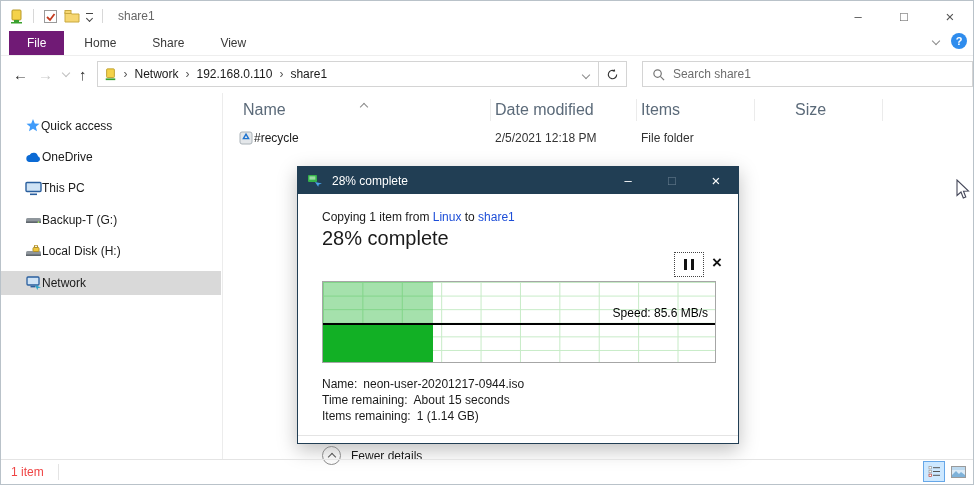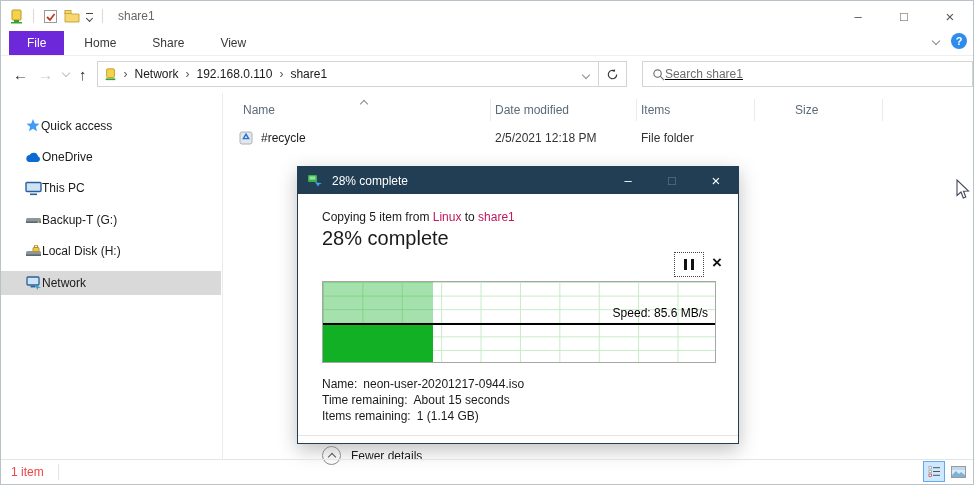--- a/index.html
+++ b/index.html
@@ -15,68 +15,68 @@
   .win-btn { width:46px; height:30px; display:flex; align-items:center; justify-content:center; color:#555; font-size:13px; }
   .qat-dd { display:flex; flex-direction:column; align-items:center; line-height:4px; margin-top:2px;}
   .qat-dd .bar { width:7px; height:1px; background:#444; margin-bottom:2px;}
   .chev { display:inline-block; width:6px; height:6px; border-right:1px solid #444; border-bottom:1px solid #444; transform:rotate(45deg); }
   .chev.up { transform:rotate(-135deg); }
   .chev.light { border-color:#bfbfbf; }
 
   
   .tabsrow { position:absolute; top:30px; left:0; right:0; height:25px; border-bottom:1px solid #eeeeee; display:flex; align-items:stretch; }
   .tab { padding:0 16px; font-size:12px; color:#383838; display:flex; align-items:center; margin-left:4px; }
-  .tab.active { background:#6d28d9; color:#fff; margin-left:8px; padding:0 18px; }
+  .tab.active { background:#701a75; color:#fff; margin-left:8px; padding:0 18px; }
   .ribbon-right { position:absolute; right:6px; top:32px; display:flex; align-items:center; gap:12px; }
   .help-circle { width:16px; height:16px; border-radius:50%; background:#2e8ced; color:#fff; font-size:11px; font-weight:bold; display:flex; align-items:center; justify-content:center; }
 
   
   .addrrow { position:absolute; top:56px; left:0; right:0; height:34px; display:flex; align-items:center; }
   .navbtns { display:flex; align-items:center; gap:10px; padding:0 10px 0 12px; font-size:15px; }
   .addrbox { display:flex; align-items:center; height:26px; border:1px solid #d4d4d4; background:#fff; width:512px; font-size:12px; padding-left:6px; }
   .crumb-sep { color:#555; margin:0 7px; font-size:12px; }
   .crumb { color:#1a1a1a; }
   .addr-dd { margin-left:auto; padding:0 9px; }
   .addr-refresh { width:28px; height:26px; border:1px solid #d4d4d4; border-left:none; display:flex; align-items:center; justify-content:center; }
-  .searchbox { margin-left:15px; width:337px; height:26px; border:1px solid #d4d4d4; display:flex; align-items:center; padding-left:9px; gap:0;text-decoration:underline; }
+  .searchbox { margin-left:15px; width:337px; height:26px; border:1px solid #d4d4d4; display:flex; align-items:center; padding-left:9px; gap:8px; }
   .placeholder { color:#6d6d6d; font-size:12px; }
 
   
   .sidebar { position:absolute; top:92px; left:0; width:220px; bottom:25px; background:#fff; }
   .side-item { position:absolute; left:0; width:220px; height:24px; display:flex; align-items:center; padding-left:24px; font-size:12px; color:#1a1a1a; }
   .side-item.selected { background:#d9d9d9; }
   .side-divider { position:absolute; top:92px; left:221px; width:1px; bottom:25px; background:#ececec; }
 
   
-  .listhead { position:absolute; top:98px; left:238px; right:10px; height:22px; display:flex; font-size:12px; color:#5b6a79; }
+  .listhead { position:absolute; top:98px; left:238px; right:10px; height:22px; display:flex; font-size:16px; color:#5b6a79; }
   .col { display:flex; align-items:center; border-right:1px solid #ebebeb; padding-left:4px; position:relative; }
   .c-name{ width:252px; } .c-date{ width:146px; } .c-type{ width:118px; } .c-size{ width:92px;margin-left:36px; }
   .sort-chev { position:absolute; left:122px; top:-3px; }
   .filerow { position:absolute; top:126px; left:238px; height:22px; display:flex; align-items:center; font-size:12px; color:#1a1a1a; }
-  .fr-name { width:256px; display:flex; align-items:center; gap:8px; }
+  .fr-name { width:256px; display:flex; align-items:center; gap:1px; }
   .fr-date { width:146px; color:#333; } .fr-type { width:118px; color:#333; }
 
   
   .statusbar { position:absolute; left:0; right:0; bottom:0; height:25px; border-top:1px solid #e4e4e4; display:flex; align-items:center; font-size:12px; }
   .status-count { color:#ef4444; padding-left:10px; }
   .status-sep { width:1px; height:16px; background:#e4e4e4; margin-left:14px; }
   .view-btns { position:absolute; right:4px; bottom:2px; display:flex; gap:2px; }
   .view-btn { width:22px; height:21px; display:flex; align-items:center; justify-content:center; border:1px solid transparent; }
   .view-btn.active { background:#cde8ff; border-color:#66a7e8; }
 
   
   .dialog { position:absolute; left:296px; top:165px; width:442px; height:278px; background:#fff; border:1px solid #213e54; box-shadow:0 6px 18px rgba(0,0,0,.25); }
   .dlg-titlebar { height:27px; background:#213e54; display:flex; align-items:center; padding-left:9px; gap:8px; }
   .dlg-title { color:#fff; font-size:12px; }
   .dlg-controls { margin-left:auto; display:flex; height:27px; }
   .dlg-btn { width:44px; display:flex; align-items:center; justify-content:center; color:#fff; font-size:13px; }
   .dlg-btn.dim { color:#6f8495; }
   .dlg-body { position:relative; height:calc(100% - 27px); }
   .dlg-copyline { position:absolute; left:24px; top:16px; font-size:12px; color:#1a1a1a; }
-  .dlg-link { color:#be185d; }
+  .dlg-link { color:#1d4ed8; }
   .dlg-heading { position:absolute; left:24px; top:33px; font-size:20px; color:#1a1a1a; }
   .pause-btn { position:absolute; left:376px; top:58px; width:30px; height:25px; border:1px dotted #444; display:flex; align-items:center; justify-content:center; gap:4px; background:#fff; }
   .pause-btn .bar { width:3px; height:11px; background:#111; }
   .dlg-cancel { position:absolute; left:414px; top:59px; font-size:17px; font-weight:bold; color:#111; line-height:20px; }
   .chart { position:absolute; left:24px; top:87px; width:394px; height:82px; border:1px solid #a6a6a6; background:#fff;
            background-image:linear-gradient(to right,#c6ebc6 1px,transparent 1px),linear-gradient(to bottom,#c6ebc6 1px,transparent 1px);
            background-size:39.4px 13.6px; }
   .prog-light { position:absolute; left:0; top:0; width:28%; height:53%; background:rgba(18,176,37,0.38); }
   .prog-dark  { position:absolute; left:0; top:53%; width:28%; bottom:0; background:#12b025; }
   .speed-line { position:absolute; left:0; right:0; top:53%; height:2px; background:#000; margin-top:-1px; }
@@ -256,21 +256,21 @@
         </svg>
       <span class="dlg-title">28% complete</span>
       <div class="dlg-controls">
         <div class="dlg-btn">–</div>
         <div class="dlg-btn dim">□</div>
         <div class="dlg-btn" style="font-size:15px;">×</div>
       </div>
     </div>
     <div class="dlg-body">
       <div class="dlg-copyline">
-        <span>Copying 5 item from </span><span class="dlg-link">Linux</span><span> to </span><span class="dlg-link">share1</span>
+        <span>Copying 1 item from </span><span class="dlg-link">Linux</span><span> to </span><span class="dlg-link">share1</span>
       </div>
       <div class="dlg-heading">28% complete</div>
       <div class="pause-btn">
           <span class="bar"></span>
           <span class="bar"></span>
         </div>
       <div class="dlg-cancel">×</div>
       <div class="chart">
         <div class="prog-light"></div>
         <div class="prog-dark"></div>

